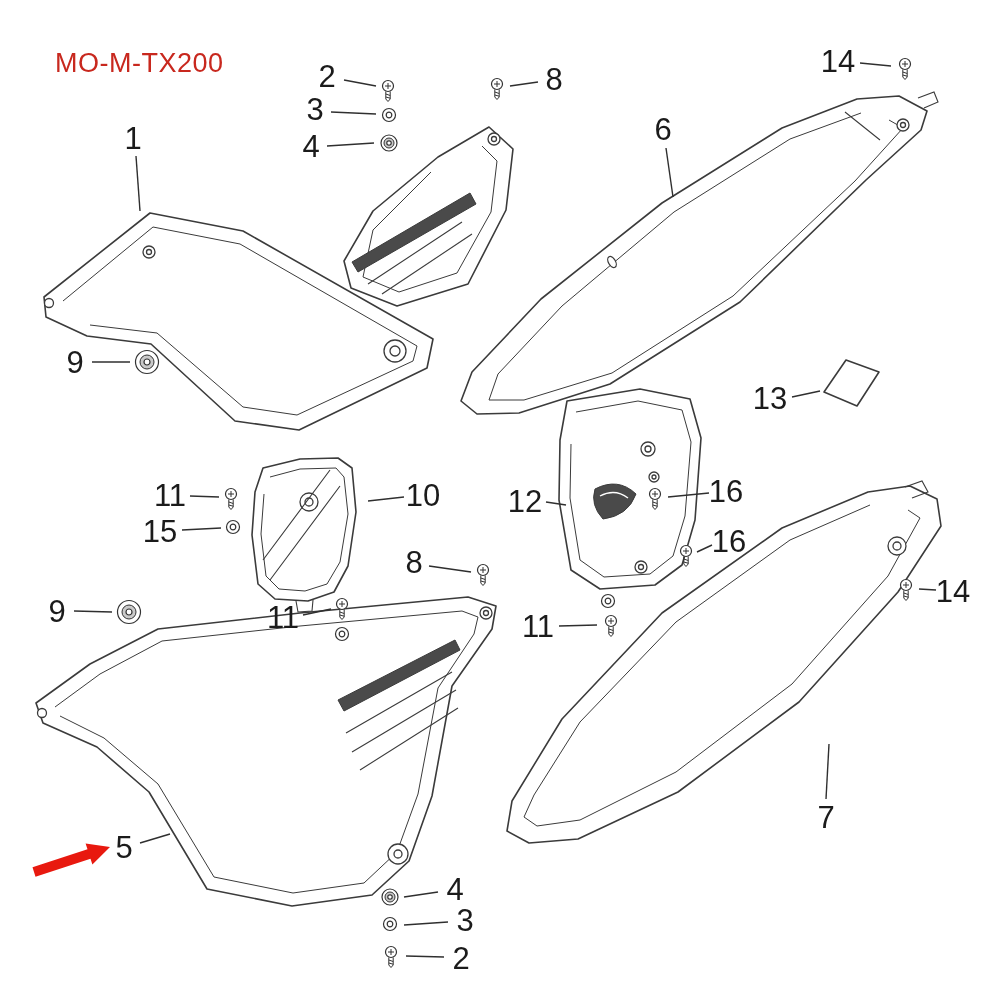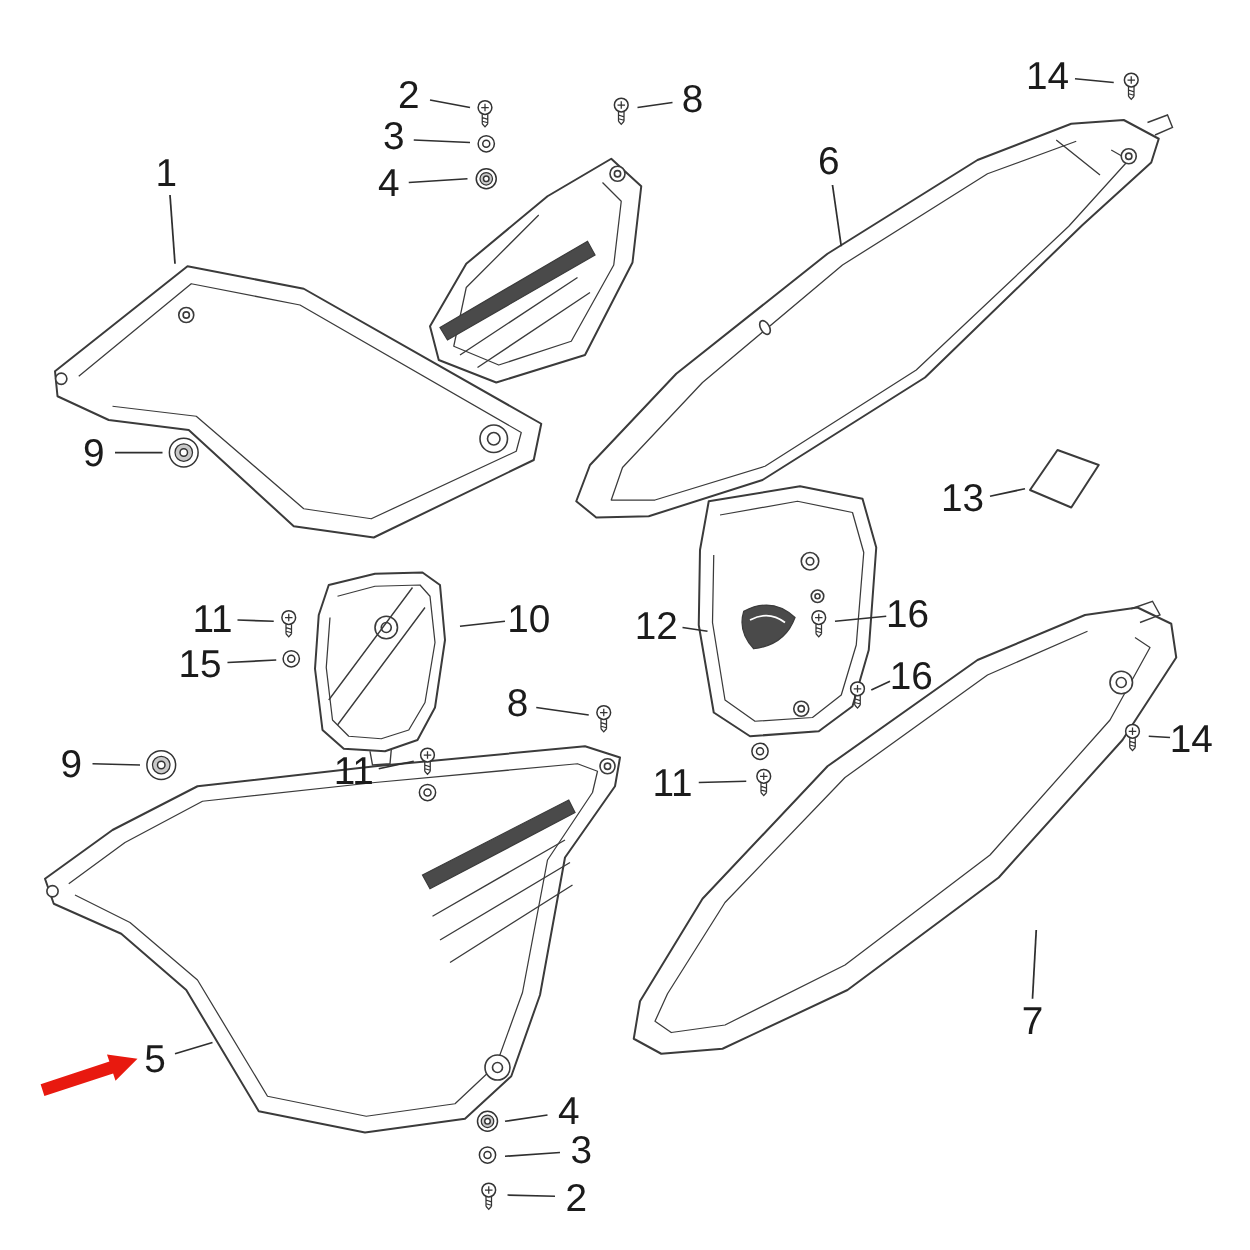--- a/index.html
+++ b/index.html
@@ -191,13 +191,14 @@
         <text x="826" y="817" text-anchor="middle" dominant-baseline="central">7</text>
         <line x1="438" y1="892" x2="404" y2="897" class="leader"></line>
         <text x="455" y="889" text-anchor="middle" dominant-baseline="central">4</text>
         <line x1="448" y1="922" x2="404" y2="925" class="leader"></line>
         <text x="465" y="920" text-anchor="middle" dominant-baseline="central">3</text>
         <line x1="444" y1="957" x2="406" y2="956" class="leader"></line>
         <text x="461" y="958" text-anchor="middle" dominant-baseline="central">2</text>
       </g>
   </svg>
 
+  <div class="title" id="diagram-title" style="color: rgb(200, 40, 30);">MO-M-TX200</div>
 </div>
 
 </body></html>

